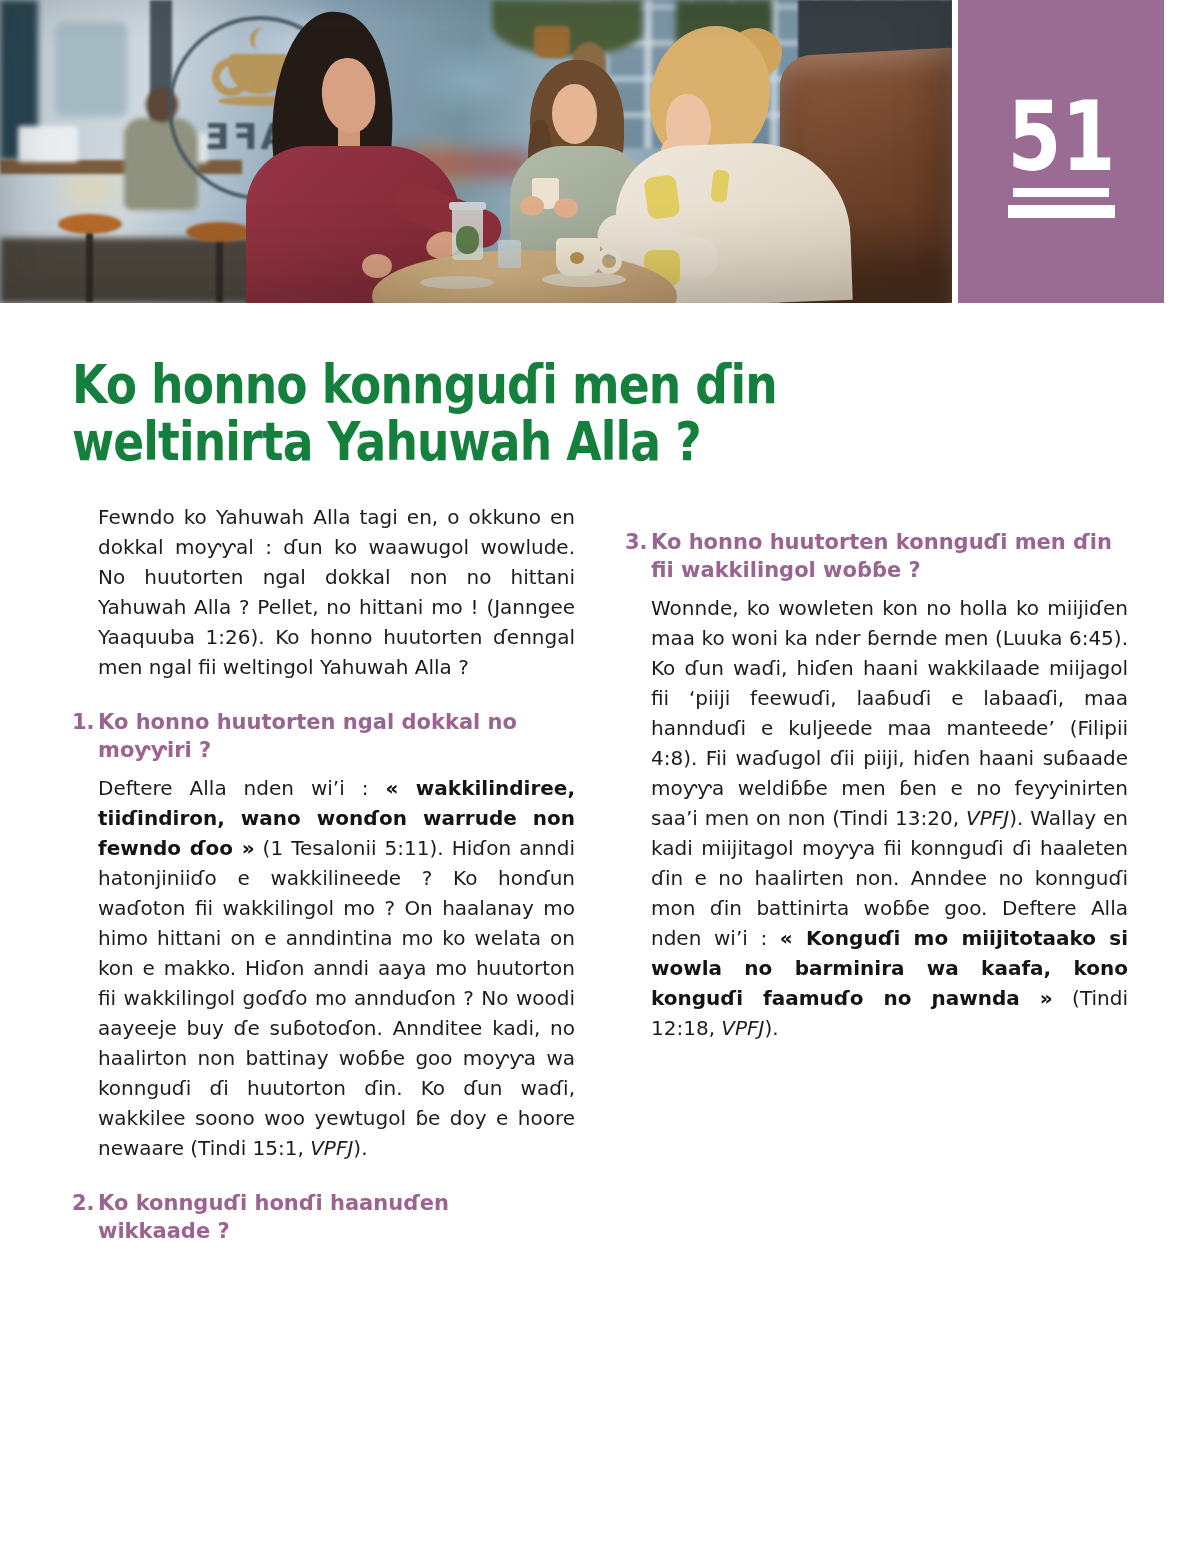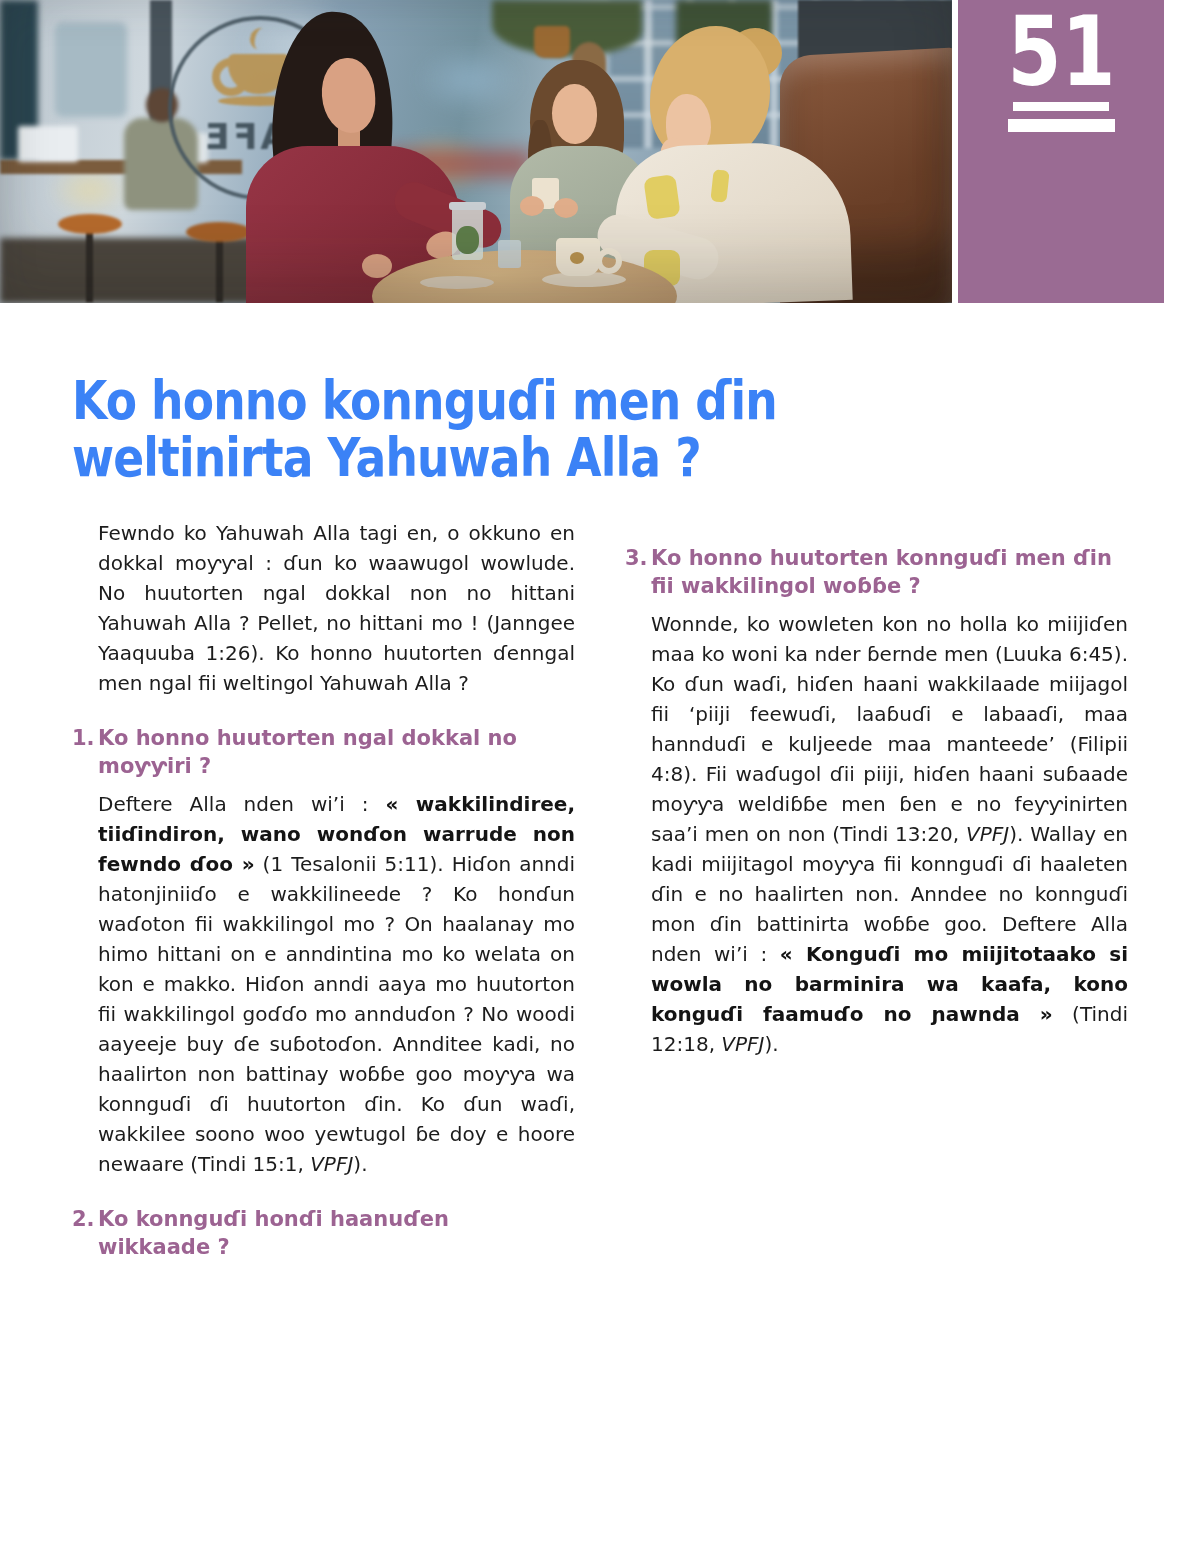--- a/index.html
+++ b/index.html
@@ -83,27 +83,27 @@
   .jar-lid{left:449px;top:202px;width:37px;height:8px;background:#c9ced2;border-radius:3px;}
   .small-glass{left:498px;top:240px;width:23px;height:28px;background:rgba(198,209,214,.85);border-radius:3px;}
   .saucer1{left:542px;top:272px;width:84px;height:15px;background:#e2d6c2;border-radius:50%;}
   .cup2{left:556px;top:238px;width:44px;height:38px;background:#efe6d4;border-radius:5px 5px 14px 14px;}
   .cup2-handle{left:596px;top:248px;width:14px;height:14px;border:6px solid #efe6d4;border-radius:50%;}
   .cup2-logo{left:570px;top:252px;width:14px;height:12px;background:#b9924f;border-radius:50%;}
   .saucer2{left:420px;top:276px;width:74px;height:13px;background:#d9ccb8;border-radius:50%;}
   .vignette{inset:0;box-shadow:inset 0 -40px 60px rgba(30,25,20,.18), inset 0 10px 40px rgba(40,50,60,.12);}
 
   
-  .badge{width:206px;height:303px;margin-left:6px;display:flex;flex-direction:column;align-items:center;padding-top:8px;box-sizing:border-box;flex:none;}
+  .badge{width:206px;height:303px;margin-left:6px;display:flex;flex-direction:column;align-items:center;justify-content:center;padding-top:8px;box-sizing:border-box;flex:none;}
   .badge-num{font-weight:bold;font-size:97px;line-height:.9;color:#fff;transform:scaleX(.8);transform-origin:center;}
   .badge-underline{width:96px;height:9px;background:#fff;margin-top:7px;}
   .badge-bar{width:107px;height:13px;background:#fff;margin-top:8px;}
 
   
-  .title{margin:69px 72px 0;color:#3b82f6;}
+  .title{margin:53px 72px 0;color:#15803d;}
   .title-line{font-weight:bold;font-size:53px;line-height:57px;letter-spacing:-1px;transform:scaleX(.86);transform-origin:left top;white-space:nowrap;}
 
   
   .columns{display:flex;gap:50px;margin:32px 72px 0;}
   .col{width:503px;flex:none;}
   .body-para{margin:0 0 0 26px;text-align:justify;font-size:20px;line-height:30px;color:#1c1c1c;hyphens:none;}
   .question{display:flex;margin:26px 0 9px;font-weight:bold;font-size:21px;line-height:28px;color:var(--accent);}
   .qnum{width:26px;flex:none;}
   .b{font-weight:bold;color:#141414;}
   .i{font-style:italic;}

